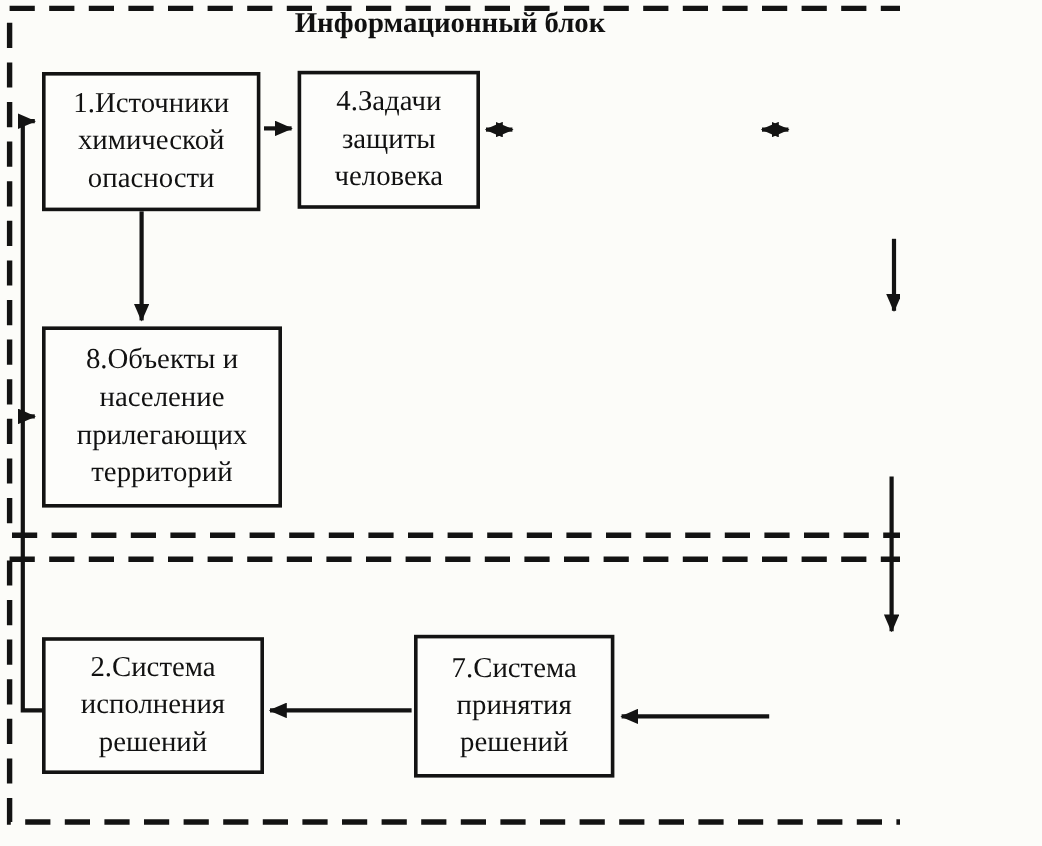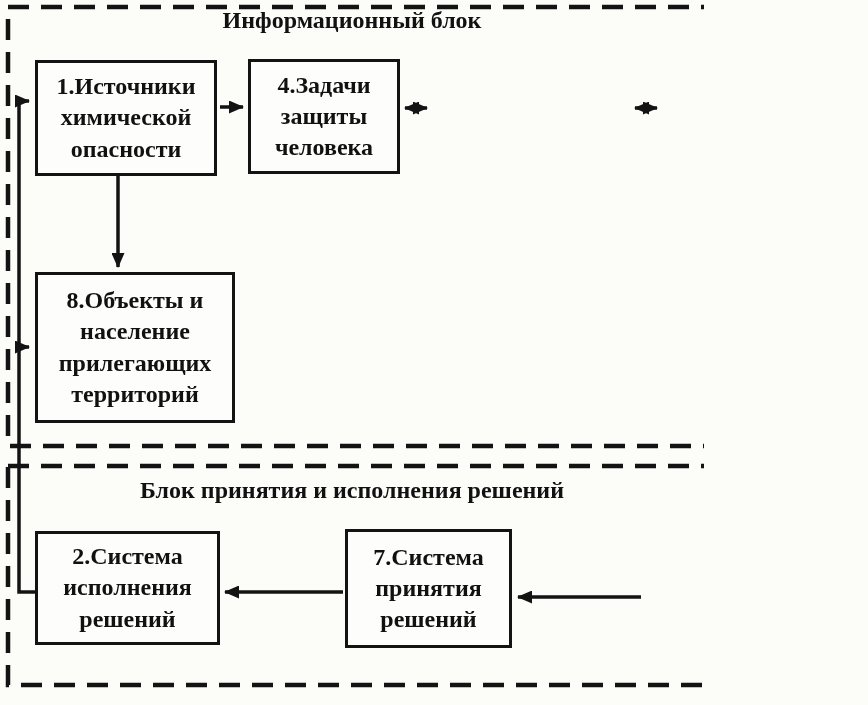--- a/index.html
+++ b/index.html
@@ -8,38 +8,39 @@
     background: #fcfcf9;
   }
   .canvas {
     position: relative;
     width: 704px;
     height: 705px;
     background: #fcfcf9;
     font-family: "Liberation Serif", "DejaVu Serif", serif;
     color: #111111;
     overflow: hidden;
+    padding-left: 46px;
   }
   .wires {
     position: absolute;
     left: 0;
     top: 0;
     width: 868px;
     height: 705px;
   }
   .node {
     position: absolute;
     box-sizing: border-box;
     border: 3px solid #131313;
     background: #fdfdfb;
     display: flex;
     align-items: center;
     justify-content: center;
     text-align: center;
-    font-weight: 700;
+    font-weight: 400;
     font-size: 24px;
     line-height: 1.3;
   }
   .node-label {
     white-space: pre-line;
     display: block;
     padding: 0 2px;
   }
   .block-title {
     position: absolute;
@@ -87,21 +88,20 @@
       <line x1="745" y1="199" x2="745" y2="259" marker-end="url(#ah)"></line>
       <line x1="743" y1="397" x2="743" y2="526" marker-end="url(#ah)"></line>
       <line x1="641" y1="597" x2="518" y2="597" marker-end="url(#ah)"></line>
       <line x1="343" y1="592" x2="225" y2="592" marker-end="url(#ah)"></line>
       <path d="M 35 592 H 19 V 101 H 29" marker-end="url(#ah)"></path>
       <path d="M 19 347 H 29" marker-end="url(#ah)"></path>
     </g>
   </svg>
 
   <div class="block-title info-title">Информационный блок</div>
-  <div class="block-title decision-title">Блок принятия и исполнения решений</div>
 
   <div class="node n1">
     <span class="node-label">1.Источники
 химической
 опасности</span>
   </div>
   <div class="node n2">
     <span class="node-label">4.Задачи
 защиты
 человека</span>

